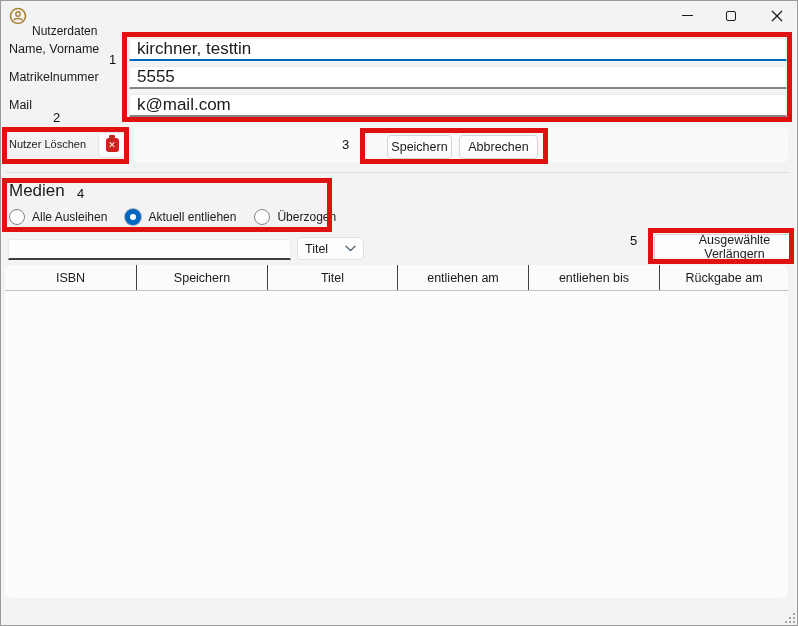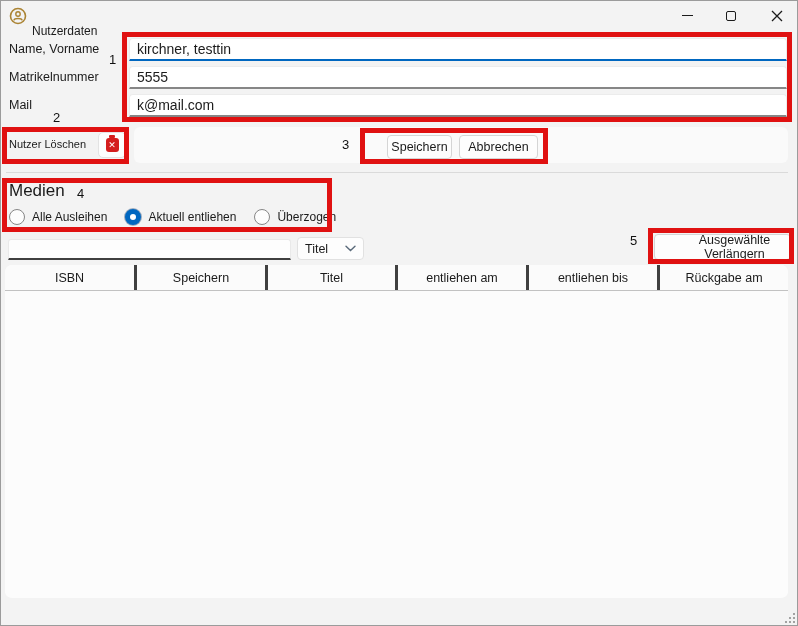--- a/index.html
+++ b/index.html
@@ -19,21 +19,21 @@
              display:flex; align-items:center; justify-content:center; }
   .win-btn.min { left:664px; } .win-btn.max { left:708px; } .win-btn.close { left:754px; }
   .glyph-min { width:11px; height:0; border-top:1.4px solid #1b1b1b; }
   .glyph-max { width:10px; height:10px; border:1.4px solid #1b1b1b; border-radius:2px; }
 
   
   .field-label { position:absolute; left:8px; font-size:12.5px; }
   .txt-input {
     position:absolute; left:128px; width:658px; height:23px;
     background:#ffffff; border:1px solid #ececec; border-bottom:2px solid #868686;
-    border-radius:4px 4px 0 0; font-family:inherit; font-size:14px; color:#1b1b1b;
+    border-radius:4px 4px 0 0; font-family:inherit; font-size:17px; color:#1b1b1b;
     padding:0 7px; outline:none;
   }
   .txt-input.focused { border-bottom:2px solid #0067c0; }
 
   
   .row-panel { position:absolute; left:133px; top:126px; width:654px; height:36px;
                background:#fafafa; border-radius:6px; }
   .delete-label { position:absolute; left:8px; top:137px; font-size:11px; }
   .icon-btn { position:absolute; left:97px; top:131px; width:28px; height:26px;
               background:#fdfdfd; border:1px solid #e3e3e3; border-radius:5px;
@@ -73,21 +73,21 @@
   .combo { position:absolute; left:296px; top:236px; width:67px; height:23px;
            background:#fdfdfd; border:1px solid #e1e1e1; border-radius:4px;
            display:flex; align-items:center; justify-content:space-between;
            padding:0 7px; font-size:12.5px; }
 
   
   .table-panel { position:absolute; left:4px; top:264px; width:783px; height:333px;
                  background:#fcfcfc; border-radius:7px; overflow:hidden; }
   .thead { display:flex; height:26px; background:#fbfbfb; border-bottom:1px solid #c2c2c2; }
   .th { display:flex; align-items:center; justify-content:center;
-        font-size:12.5px; border-right:3px solid #404040; }
+        font-size:12.5px; border-right:1px solid #404040; }
   .th:last-child { border-right:none; }
   .tbody { height:306px; background:#fcfcfc; }
 
   
   .anno-box { position:absolute; border:5px solid #e01111; pointer-events:none; }
   .anno-num { position:absolute; font-size:13px; color:#101010; }
   #box1 { left:121px; top:31px;  width:670px; height:90px; }
   #box2 { left:1px;   top:126px; width:127px; height:37px; }
   #box3 { left:359px; top:127px; width:188px; height:36px; }
   #box4 { left:1px;   top:177px; width:330px; height:54px; }

